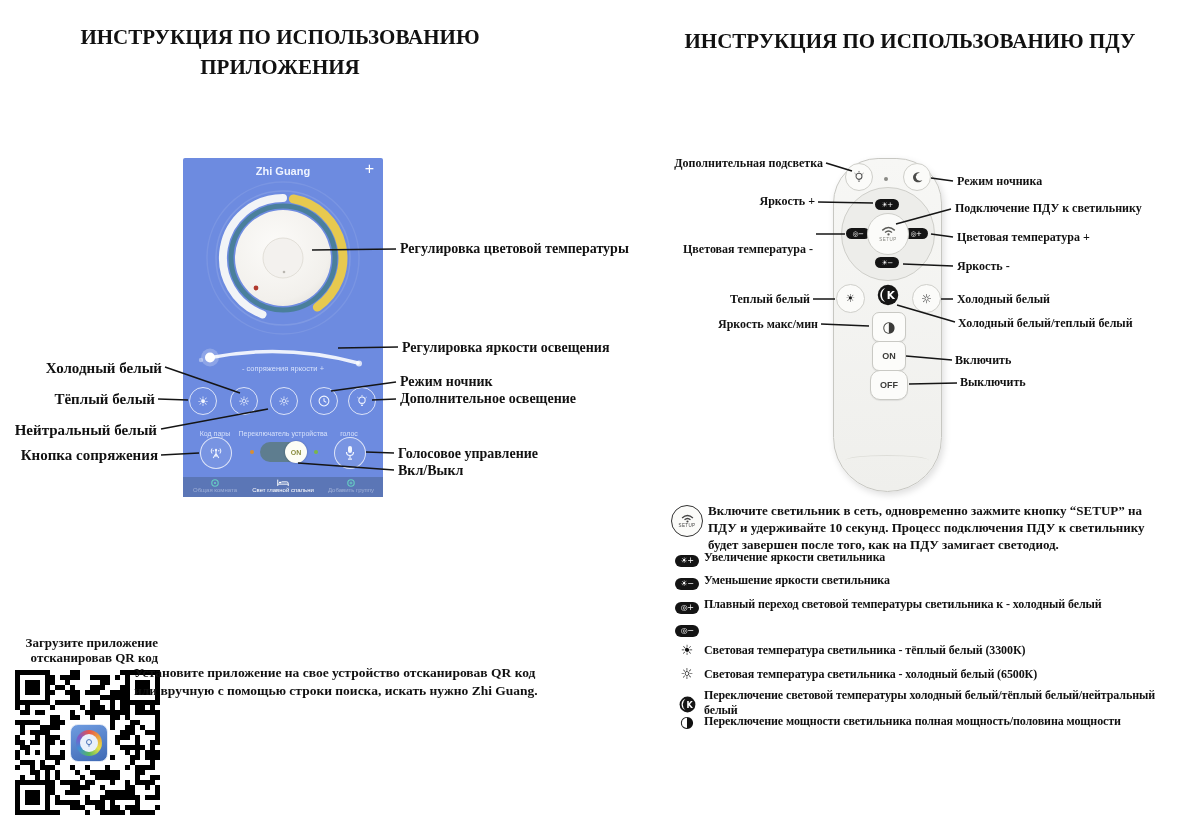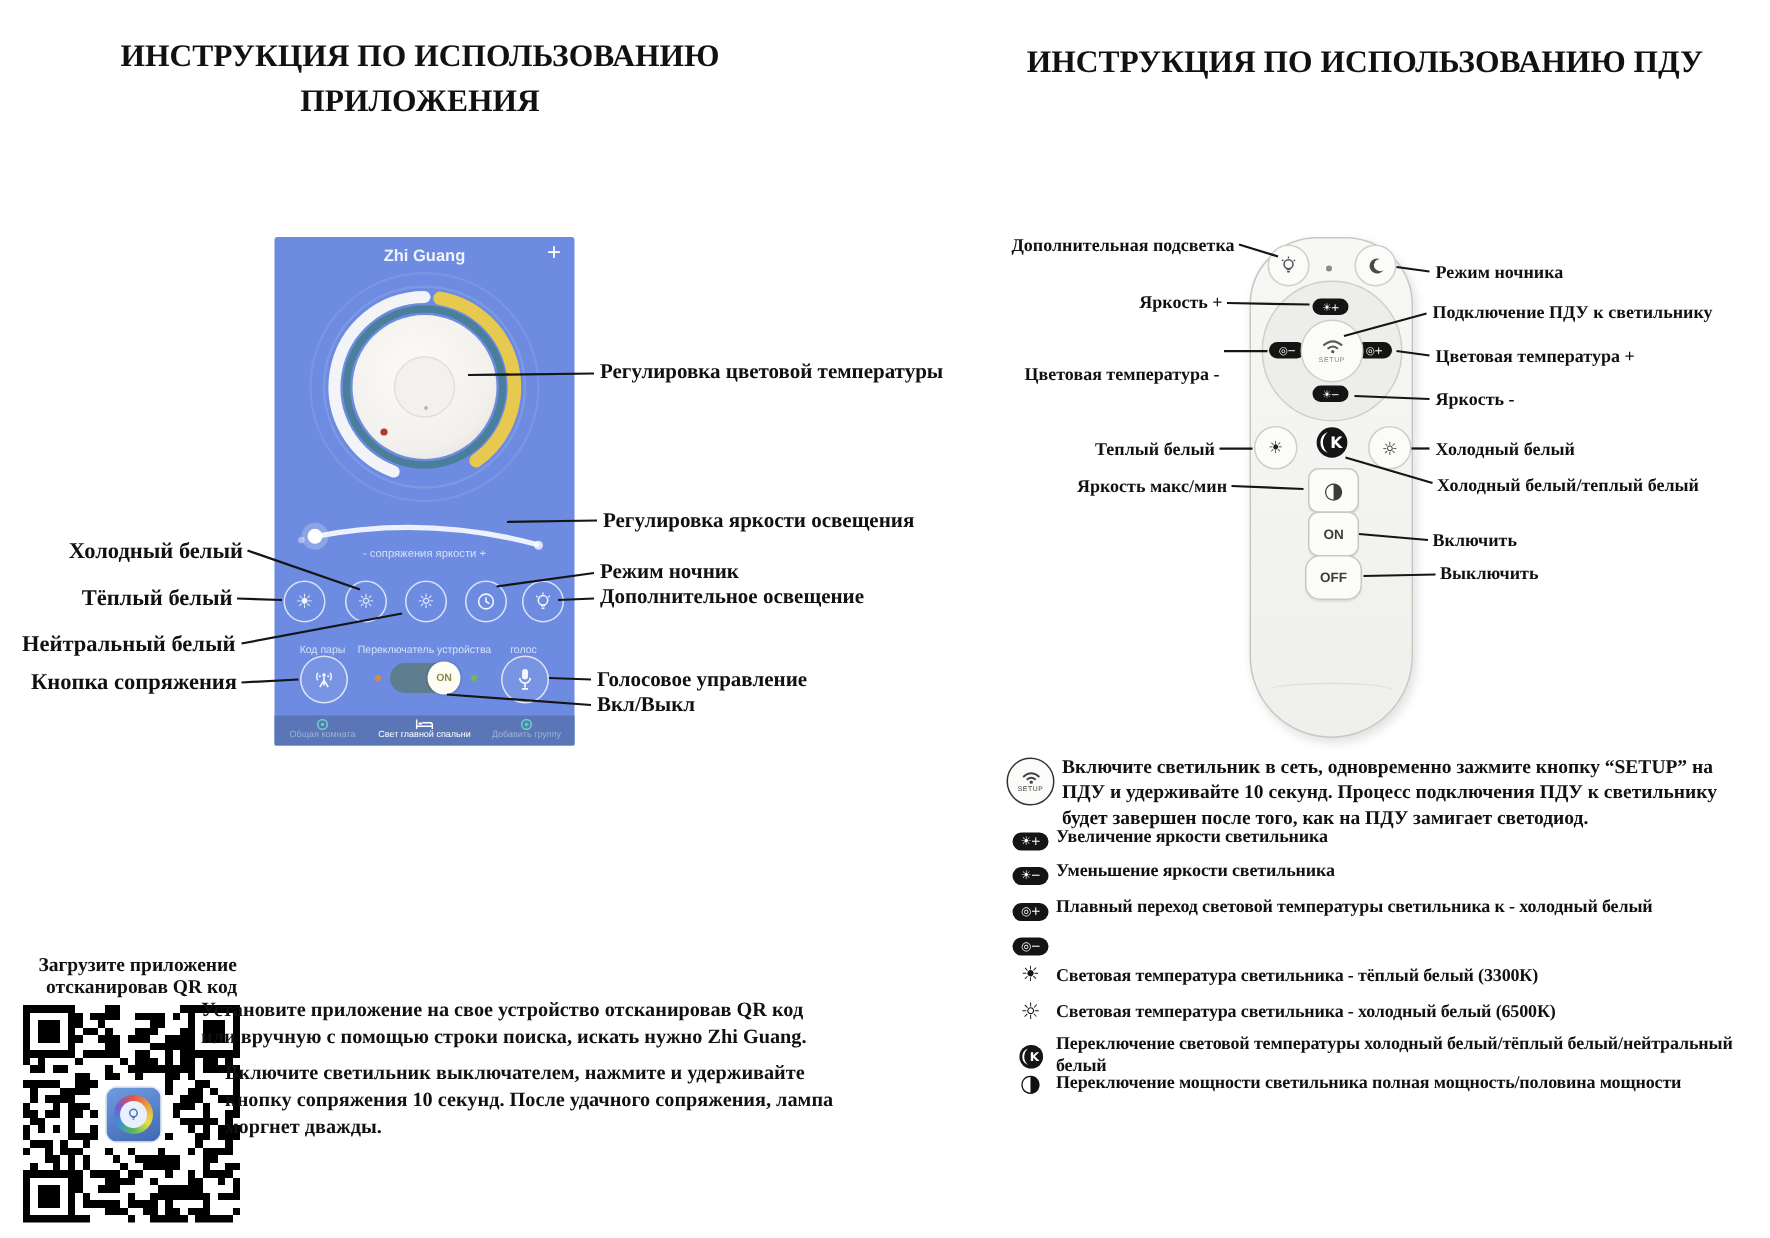--- a/index.html
+++ b/index.html
@@ -670,15 +670,14 @@
           <div id="qr-ring-in">
         <svg width="10" height="12" viewBox="0 0 16 17">
           <circle cx="8" cy="7" r="4" fill="none" stroke="#4a72b8" stroke-width="1.6"></circle>
           <path d="M6.4 11.5 h3.2 M7 13.5 h2" stroke="#4a72b8" stroke-width="1.4"></path>
         </svg>
       </div>
         </div>
     </div>
   </div>
   <div class="para" style="left:134px;top:664px;width:422px;">Установите приложение на свое устройство отсканировав QR код или вручную с помощью строки поиска, искать нужно Zhi Guang.</div>
-  <div class="para" style="left:150px;top:706px;width:434px;">Включите светильник выключателем, нажмите и удерживайте кнопку сопряжения 10 секунд. После удачного сопряжения, лампа моргнет дважды.</div>
 
 </div>
 
 </body></html>

